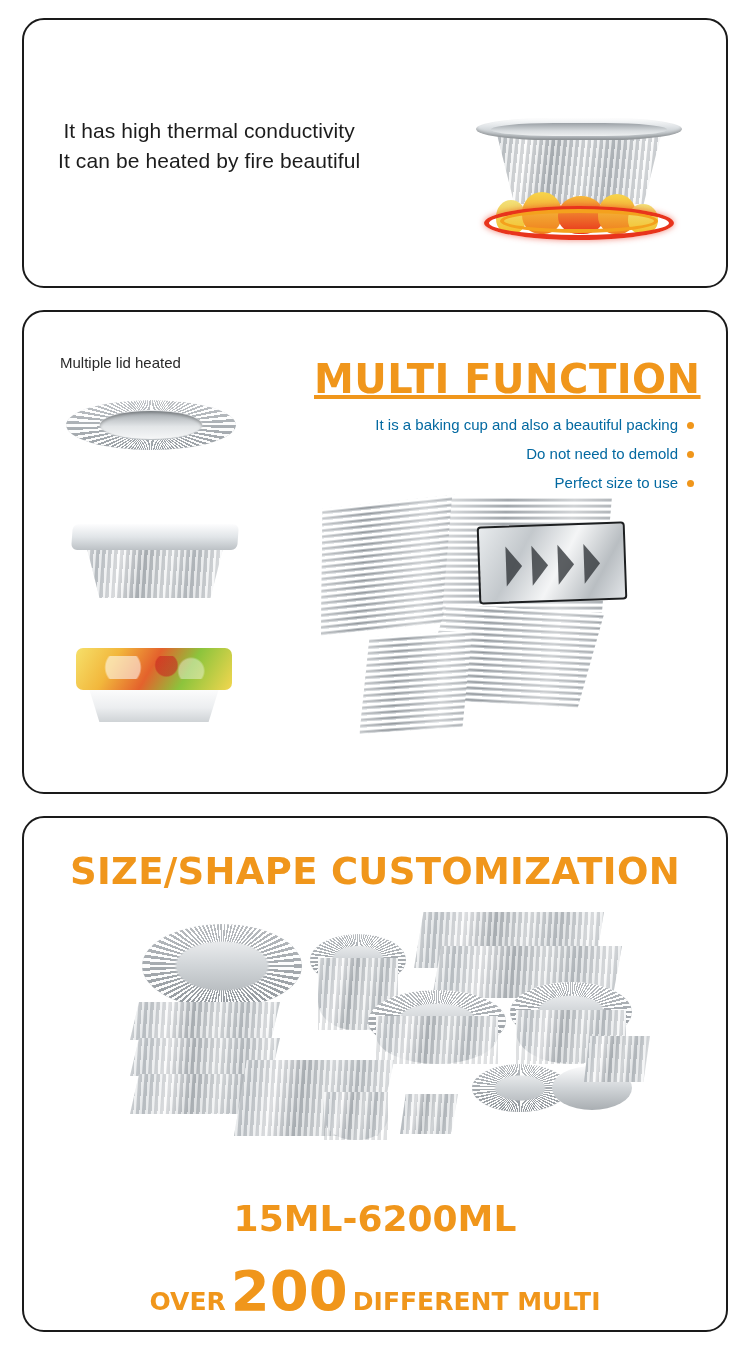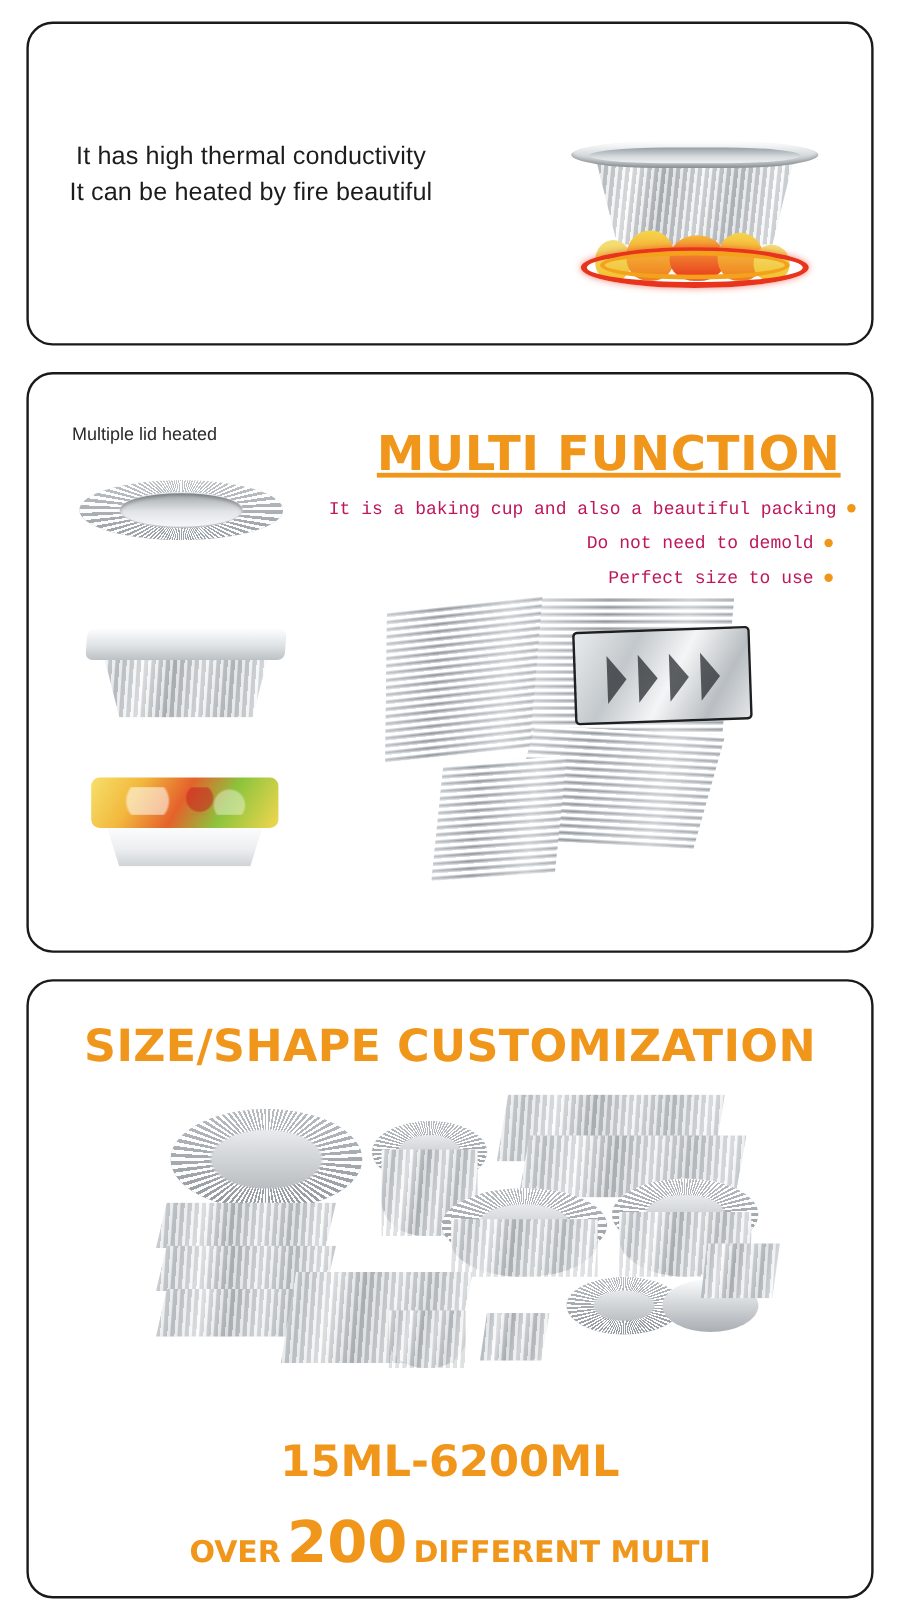--- a/index.html
+++ b/index.html
@@ -107,22 +107,22 @@
     color: #f0961b;
     letter-spacing: .5px;
     font-family: "DejaVu Sans", sans-serif;
     text-decoration: underline;
   }
   .bullets {
     position: absolute; left: 250px; top: 104px; width: 420px;
     text-align: right;
   }
   .bullets .row {
-    font-size: 15px; color: #be185d;
-    margin-bottom: 12px; white-space: nowrap; font-family: Liberation Mono, monospace;
+    font-size: 15px; color: #0369a1;
+    margin-bottom: 12px; white-space: nowrap;
   }
   .bullets .dot {
     display: inline-block;
     width: 7px; height: 7px; border-radius: 50%;
     background: #f0961b; margin-left: 9px;
     vertical-align: middle; position: relative; top: -1px;
   }
 
   
   .bowl {
@@ -239,21 +239,21 @@
     font-size: 36px; font-weight: bold; color: #f0961b;
     font-family: "DejaVu Sans", sans-serif;
   }
   .over-line {
     position: absolute; left: 0; right: 0; top: 440px;
     text-align: center;
     color: #f0961b;
     font-family: "DejaVu Sans", sans-serif;
   }
   .over-line .small { font-size: 25px; font-weight: bold; }
-  .over-line .big { font-size: 48px; font-weight: bold; }
+  .over-line .big { font-size: 56px; font-weight: bold; }
 
   .cluster { position: absolute; left: 90px; top: 88px; width: 540px; height: 290px; }
   .ov {
     position: absolute;
     background: linear-gradient(180deg,#fbfbfc 0%,#d2d6d9 48%,#a9aeb2 100%);
     border-radius: 50%;
   }
   .ovcrimp {
     position: absolute; border-radius: 50%;
     background-image: repeating-conic-gradient(from 0deg,

